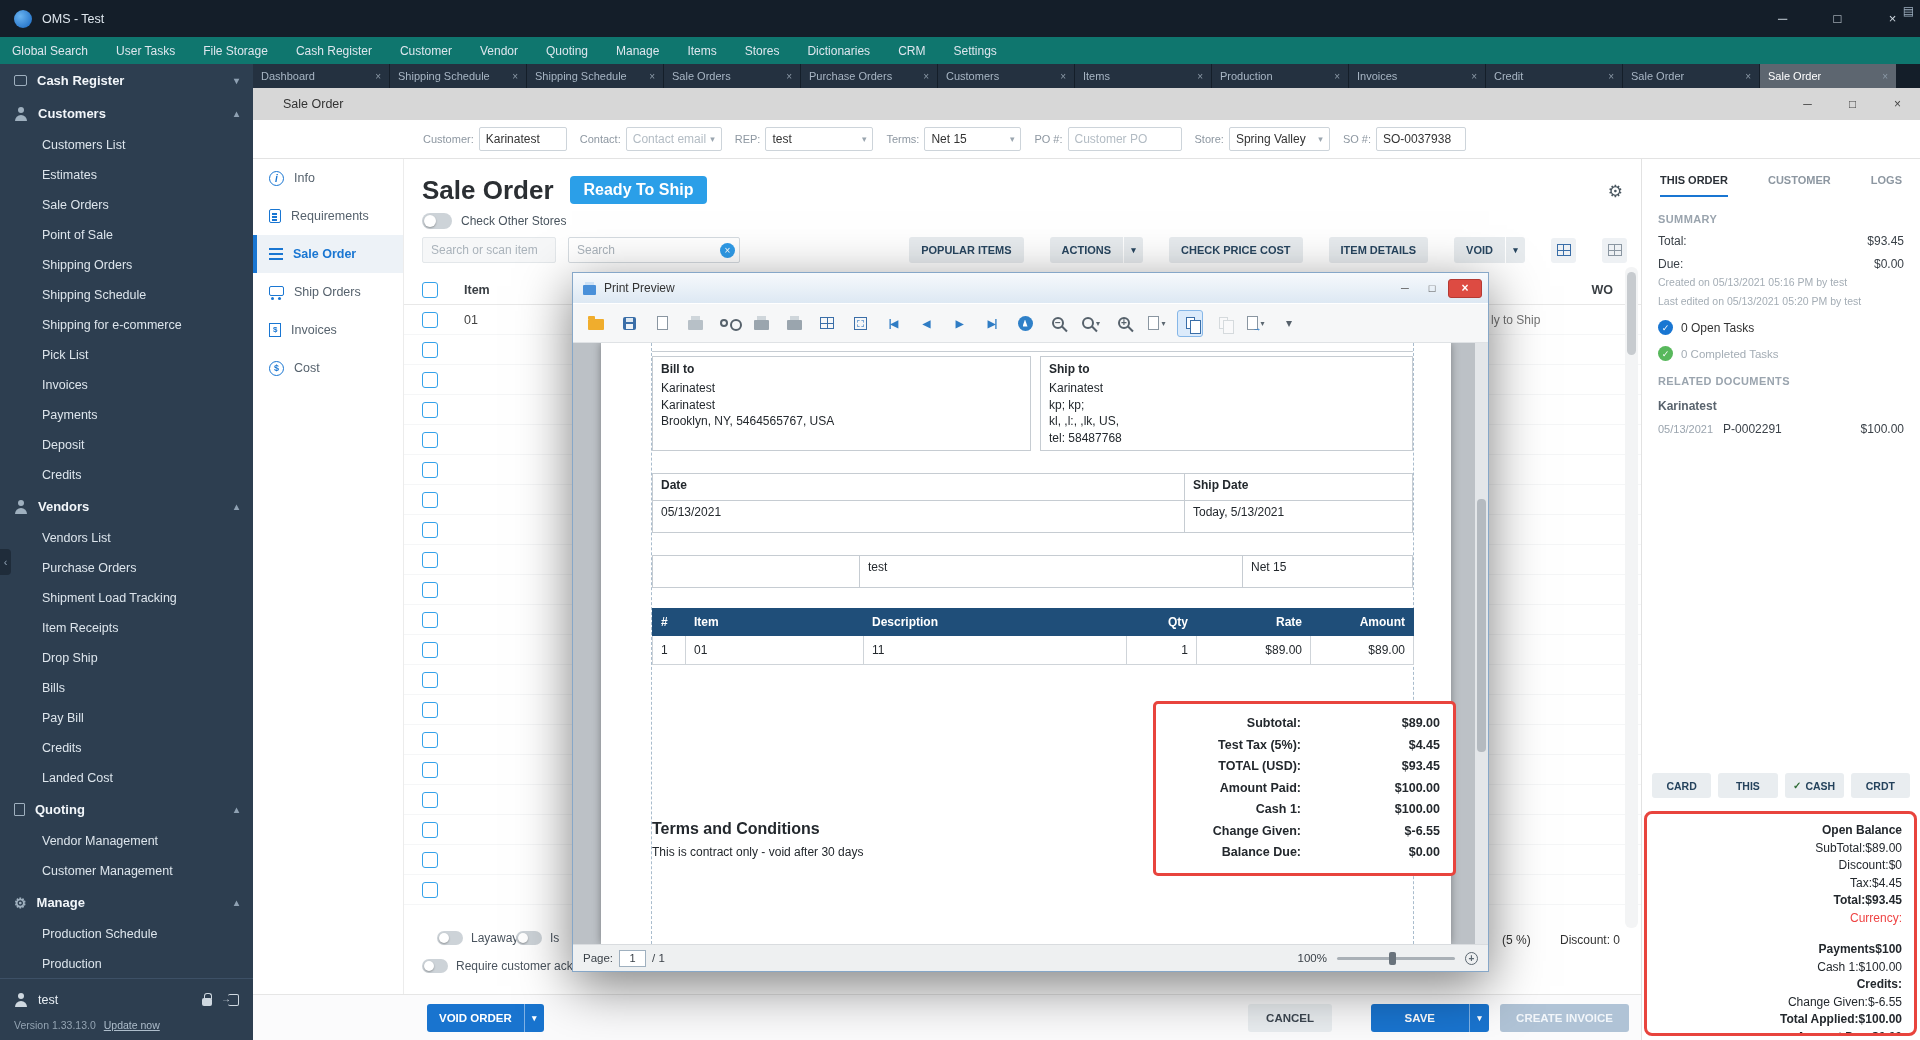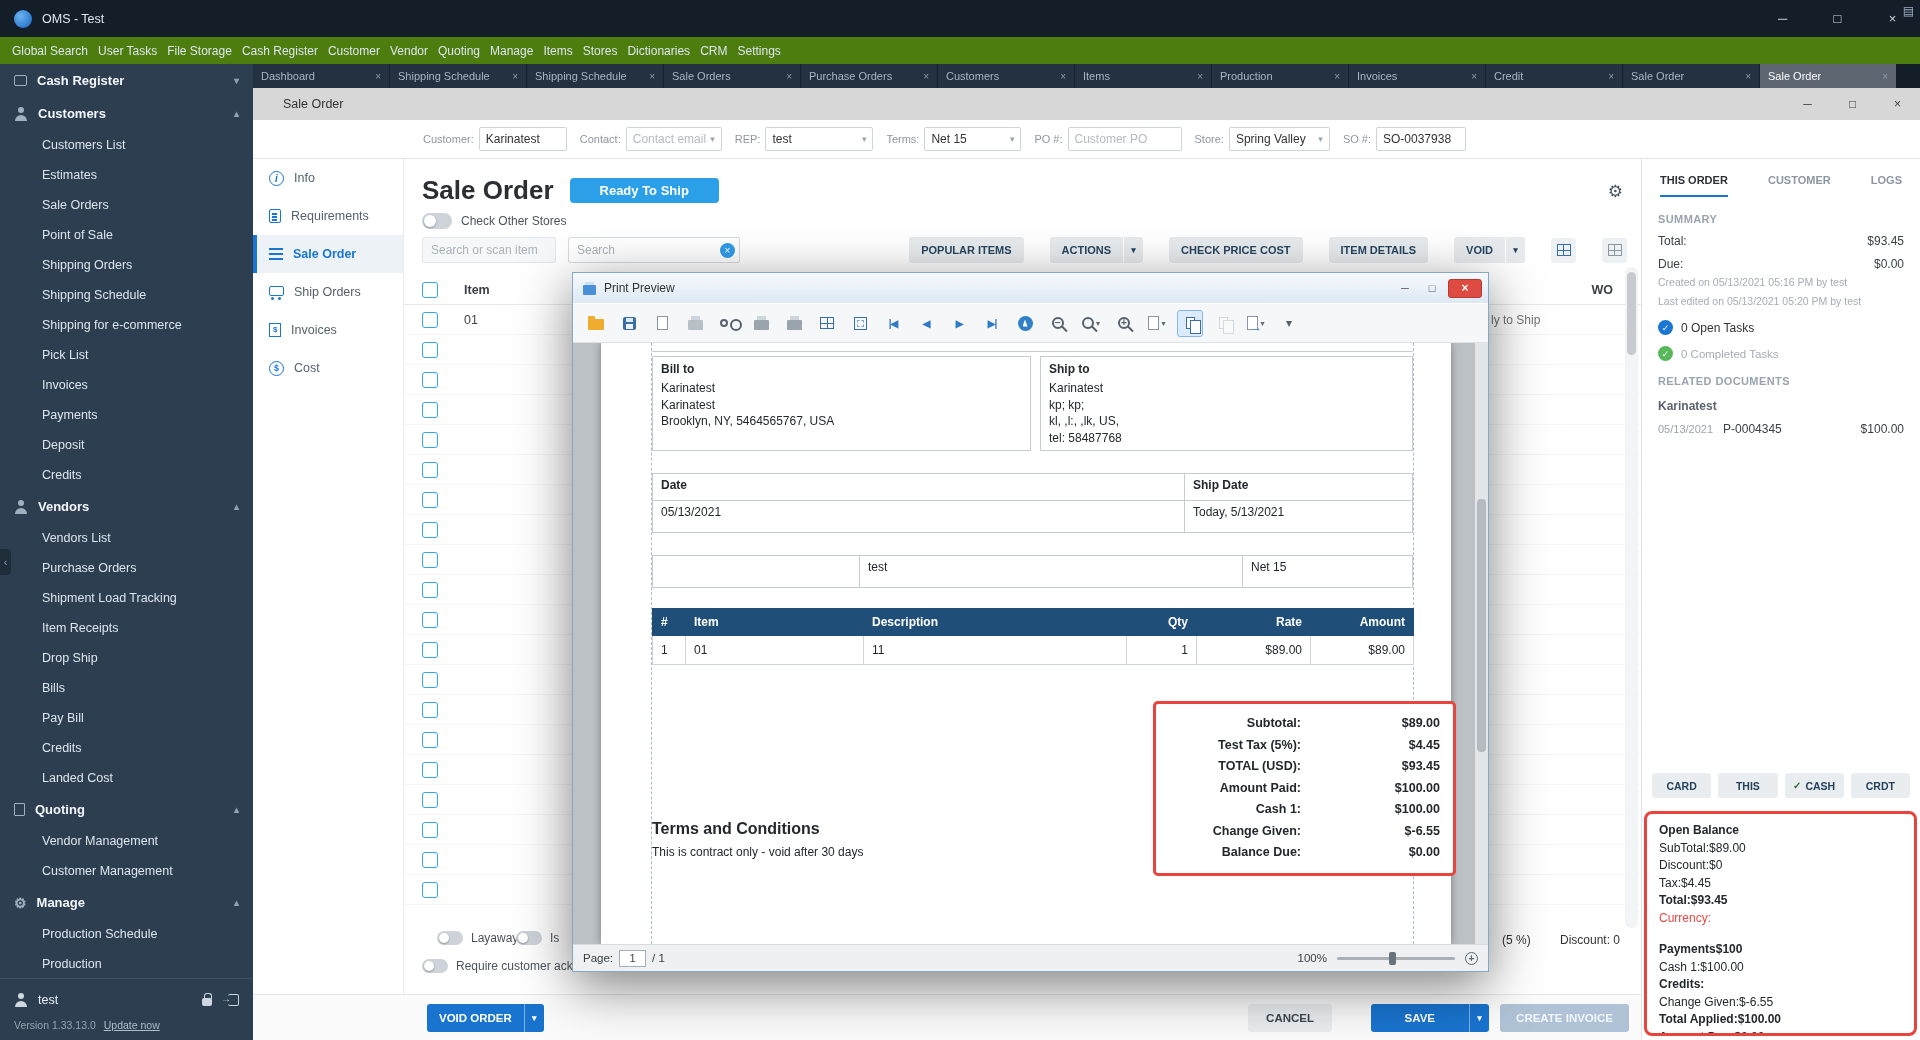--- a/index.html
+++ b/index.html
@@ -13,21 +13,21 @@
 .g-chev-down::before{content:"▾"}
 .g-chev-up::before{content:"▴"}
 .g-tabs::before{content:"▤"}
 
 
 .titlebar{position:absolute;left:0;top:0;right:0;height:37px;background:#141e29;display:flex;align-items:center;z-index:6}
 .logo{width:18px;height:18px;border-radius:50%;background:radial-gradient(circle at 35% 35%,#6ab4f0,#1565c0);margin:0 10px 0 14px}
 .app-title{font-size:12.5px;color:#dfe7ee}
 .win-controls{margin-left:auto;display:flex;height:100%}
 .wc{width:55px;display:flex;align-items:center;justify-content:center;color:#cfd8e0;font-size:13px}
-.menubar{position:absolute;left:0;top:37px;right:0;height:27px;background:#4d7c0f;display:flex;align-items:center;gap:10px;padding-left:12px;z-index:6}
+.menubar{position:absolute;left:0;top:37px;right:0;height:27px;background:#0f766e;display:flex;align-items:center;gap:28px;padding-left:12px;z-index:6}
 .menu-item{font-size:12px;color:#dee6ee;white-space:nowrap}
 
 
 .sidebar{position:absolute;left:0;top:64px;bottom:0;width:253px;background:#2d3e50;overflow:hidden;z-index:5}
 .sb-section{height:33px;display:flex;align-items:center;padding:0 14px;gap:10px;font-weight:bold;font-size:13px;color:#f2f6fa}
 .sb-chev{margin-left:auto;color:#8fa1b3;font-size:10px}
 .sb-item{height:30px;display:flex;align-items:center;padding-left:42px;font-size:12.5px;color:#dde5ec;white-space:nowrap}
 .si{flex:none;display:inline-flex;align-items:center;justify-content:center}
 .si-box{width:13px;height:11px;border:1.5px solid #9fb0bf;border-radius:2px}
 .si-doc{width:11px;height:13px;border:1.5px solid #9fb0bf;border-radius:1px}
@@ -132,21 +132,21 @@
 .nv-so{width:14px;height:12px;background:repeating-linear-gradient(#1976d2 0 2px,transparent 2px 5px)}
 .nv-ship{width:15px;height:10px;border:1.5px solid #1976d2;border-radius:2px;position:relative;margin-bottom:3px}
 .nv-ship::before{content:"";position:absolute;left:1px;bottom:-5px;width:3px;height:3px;border-radius:50%;background:#1976d2;box-shadow:7px 0 0 #1976d2}
 .nv-inv{width:12px;height:14px;border:1.5px solid #1976d2;position:relative}
 .nv-inv::before{content:"$";position:absolute;left:3px;top:1px;font-size:8px;color:#1976d2;font-weight:bold}
 .nv-cost{width:15px;height:15px;border-radius:50%;border:1.5px solid #1976d2;color:#1976d2;align-items:center;justify-content:center;font-size:9px;font-weight:bold;display:inline-flex}
 .nv-cost::before{content:"$"}
 .center{position:absolute;left:151px;top:0;right:0;bottom:0}
 .t-row{display:flex;align-items:center;padding:14px 18px 0;height:48px}
 .page-title{font-size:26px;font-weight:bold;color:#2b2f33}
-.badge{margin-left:16px;background:#2b9fe8;color:#fff;font-weight:bold;font-size:13px;padding:5px 30px;border-radius:4px}
+.badge{margin-left:16px;background:#2b9fe8;color:#fff;font-weight:bold;font-size:16px;padding:5px 14px;border-radius:4px}
 .gear{position:absolute;right:18px;top:22px;font-size:17px;color:#49565f}
 .gear::before{content:"⚙"}
 .tg{width:30px;height:16px;border-radius:8px;background:#cdd3d8;position:relative;flex:none}
 .tg::before{content:"";position:absolute;left:2px;top:2px;width:12px;height:12px;border-radius:50%;background:#fff;box-shadow:0 1px 2px rgba(0,0,0,.3)}
 .tg.sm{width:26px;height:14px}
 .tg.sm::before{width:10px;height:10px}
 .tg-row{display:flex;align-items:center;gap:9px;padding:6px 0 0 18px;color:#49545e}
 .sr-row{display:flex;align-items:center;padding:8px 14px 0 18px}
 .search1{width:134px;height:26px;background:#f6f7f8;border:1px solid #e3e7ea;border-radius:2px;padding:0 8px;font-size:12px;color:#333;font-family:"Liberation Sans",sans-serif}
 .search2wrap{position:relative;margin-left:12px}
@@ -204,21 +204,21 @@
 .task-done-label{color:#a4adb5;font-size:11.5px}
 .rel-name{margin-top:12px;color:#5a646e;font-weight:bold}
 .rel-row{display:flex;align-items:center;margin-top:9px;gap:10px}
 .rel-date{color:#9aa4ae;font-size:11px}
 .rel-doc{color:#3a4148}
 .rel-amt{margin-left:auto;color:#3a4148}
 .pay-row{position:absolute;left:10px;right:10px;top:614px;display:flex;gap:7px}
 .pay-btn{flex:1;height:25px;background:#e9edf0;border-radius:3px;display:flex;align-items:center;justify-content:center;font-size:10.5px;font-weight:bold;color:#24425c;gap:4px}
 .pay-check{font-size:10px;color:#2e6b34}
 .balance{position:absolute;left:2px;right:3px;top:652px;bottom:4px;border:3px solid #e8443d;border-radius:8px;padding:8px 12px;overflow:hidden;background:#fff}
-.bal-row{display:flex;justify-content:flex-start;line-height:17.5px;color:#23282d}
+.bal-row{display:flex;justify-content:flex-end;line-height:17.5px;color:#23282d}
 .bal-row.bold{font-weight:bold}
 .bal-row.gap{margin-top:14px}
 .bal-link{color:#ef4444}
 
 
 .pp{position:absolute;left:572px;top:272px;width:917px;height:700px;background:#eef0f2;border:1px solid #86a7c8;box-shadow:0 14px 50px rgba(0,0,0,.5);z-index:10;display:flex;flex-direction:column}
 .pp-titlebar{height:30px;background:linear-gradient(#f6f9fc,#dde8f3);display:flex;align-items:center;padding:0 6px 0 10px;flex:none}
 .i-ppico{width:13px;height:10px;background:#4a90d9;border-radius:1px;position:relative;margin-top:3px}
 .i-ppico::before{content:"";position:absolute;top:-3px;left:2px;width:9px;height:3px;background:#cfe2f5}
 .pp-title{margin-left:8px;color:#333;font-size:12px}
@@ -705,21 +705,21 @@
         <span>0 Open Tasks</span>
       </div>
       <div class="task">
         <span class="task-ic ti-green"></span>
         <span class="task-done-label">0 Completed Tasks</span>
       </div>
       <div class="p-heading">RELATED DOCUMENTS</div>
       <div class="rel-name">Karinatest</div>
       <div class="rel-row">
         <span class="rel-date">05/13/2021</span>
-        <span class="rel-doc">P-0004345</span>
+        <span class="rel-doc">P-0002291</span>
         <span class="rel-amt">$100.00</span>
       </div>
     </div>
     <div class="pay-row" id="pay-row">
         <div class="pay-btn">
           <span>CARD</span>
         </div>
         <div class="pay-btn">
           <span>THIS</span>
         </div>

